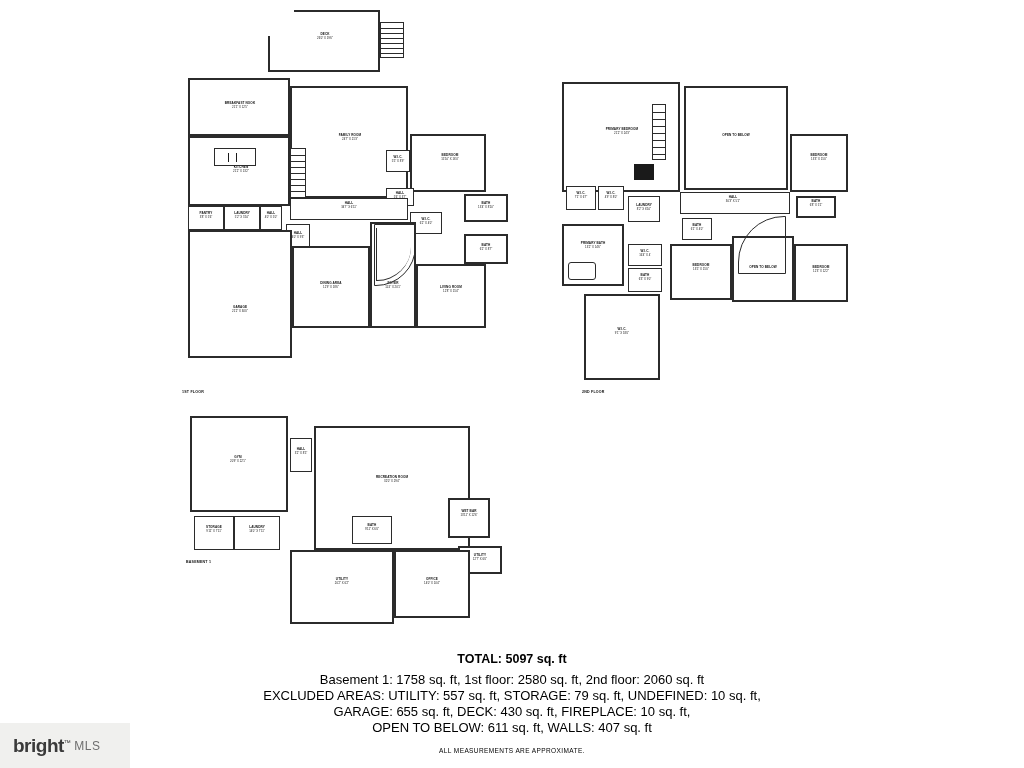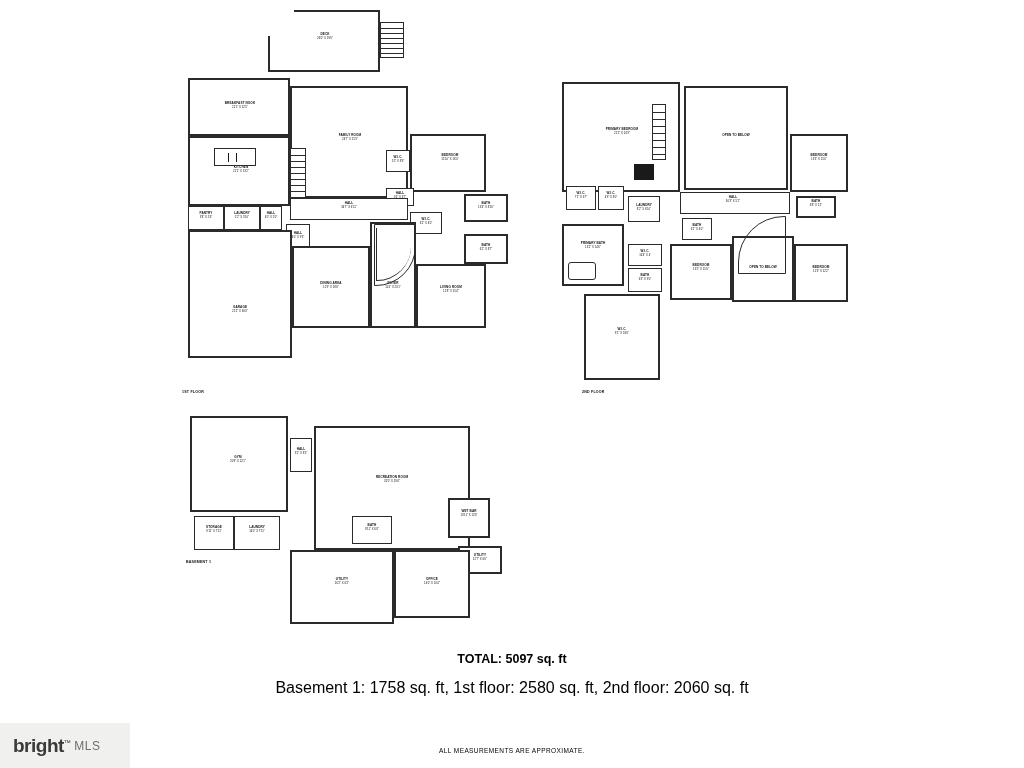--- a/index.html
+++ b/index.html
@@ -16,21 +16,21 @@
   .lbl .dm{display:block;font-size:2.8px;}
   .floorcap{position:absolute;font-size:3.6px;font-weight:700;color:#111;letter-spacing:.2px;}
 
   
   .stairs{position:absolute;border:1px solid #2b2b2b;background:#fff;box-sizing:border-box;}
   .stairs i{position:absolute;left:0;right:0;height:0;border-top:1px solid #2b2b2b;}
 
   
   .summary{position:absolute;left:0;width:1024px;text-align:center;}
   .sum-total{font-size:12.5px;font-weight:700;}
-  .sum-line{font-size:16px;margin-top:9px;}
+  .sum-line{font-size:13px;margin-top:2px;}
   .sum-note{font-size:6.5px;letter-spacing:.4px;margin-top:7px;}
 
   
   .logo{position:absolute;left:0;bottom:0;width:130px;height:45px;background:#f0f0ee;display:flex;align-items:center;}
   .logo-txt{padding-left:13px;font-size:19px;font-weight:700;color:#3a3a3a;letter-spacing:-.5px;}
   .logo-txt sup{font-size:7px;vertical-align:super;font-weight:400;}
   .logo-mls{font-size:12px;font-weight:400;color:#6e6e6e;margin-left:4px;letter-spacing:.5px;}
 </style>
 </head>
 <body>
@@ -354,20 +354,23 @@
     <div class="lbl" style="left:216px;top:166px;width:68px;">
       <span class="nm">OFFICE</span>
       <span class="dm">14'0" X 10'4"</span>
     </div>
 
     <div class="floorcap" style="left:4px;top:148px;">BASEMENT 1</div>
   </div>
 
   <div class="summary sum-total" style="top:652px;">TOTAL: 5097 sq. ft</div>
   <div class="summary sum-line" style="top:670px;">Basement 1: 1758 sq. ft, 1st floor: 2580 sq. ft, 2nd floor: 2060 sq. ft</div>
+  <div class="summary sum-line" style="top:686px;">EXCLUDED AREAS: UTILITY: 557 sq. ft, STORAGE: 79 sq. ft, UNDEFINED: 10 sq. ft,</div>
+  <div class="summary sum-line" style="top:702px;">GARAGE: 655 sq. ft, DECK: 430 sq. ft, FIREPLACE: 10 sq. ft,</div>
+  <div class="summary sum-line" style="top:718px;">OPEN TO BELOW: 611 sq. ft, WALLS: 407 sq. ft</div>
   <div class="summary sum-note" style="top:740px;">ALL MEASUREMENTS ARE APPROXIMATE.</div>
 
   <div class="logo">
     <span class="logo-txt"><span>bright</span><sup>™</sup></span>
     <span class="logo-mls">MLS</span>
   </div>
 
 </div>
 
 </body></html>

